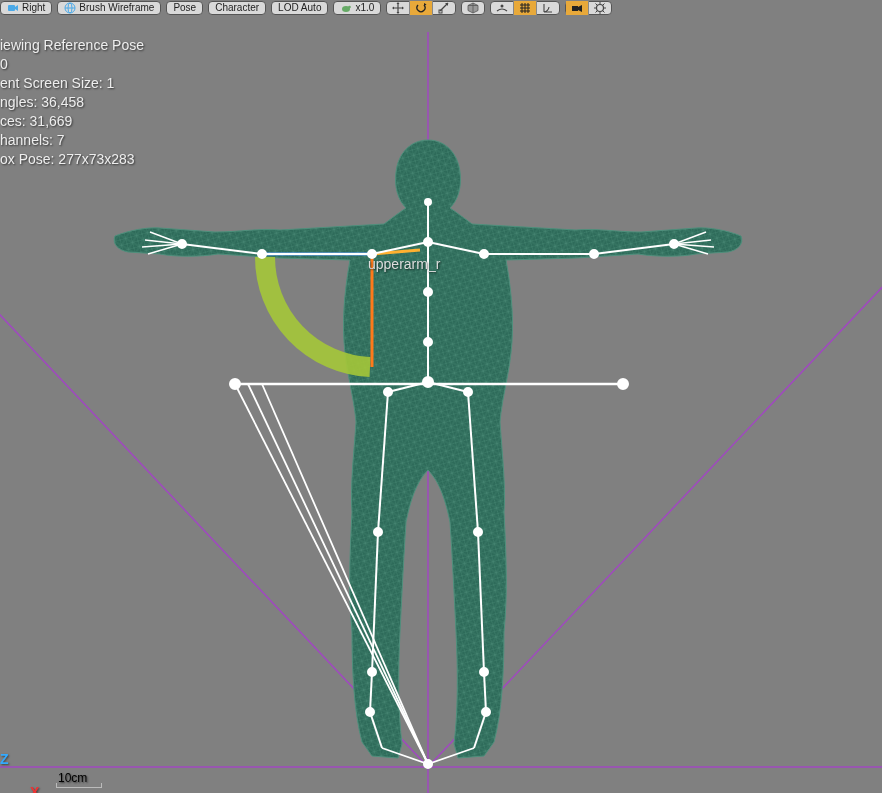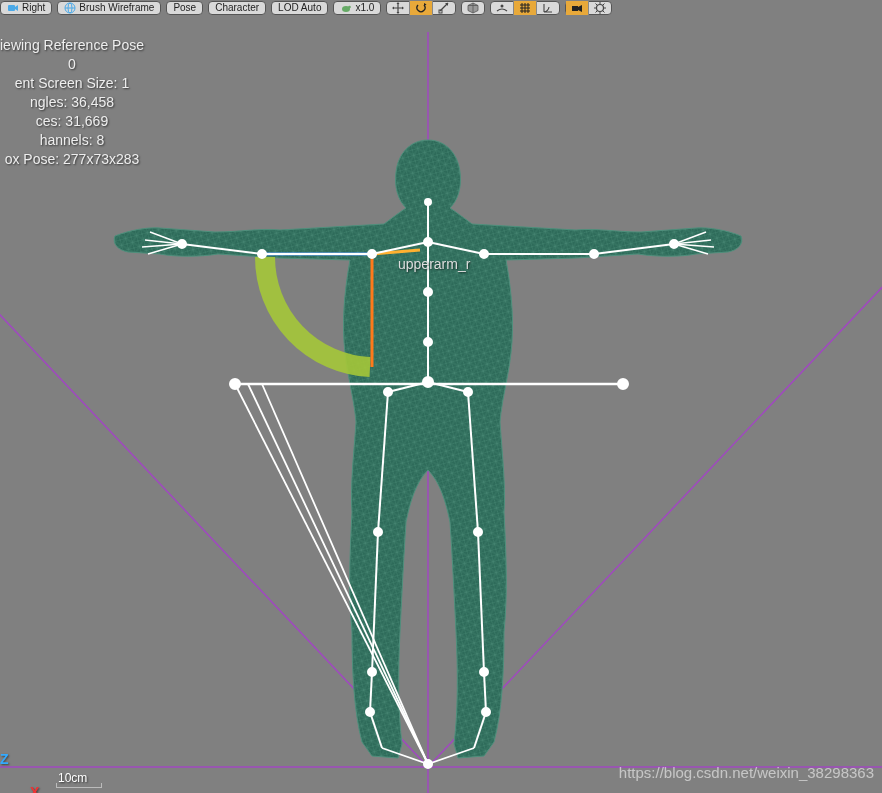--- a/index.html
+++ b/index.html
@@ -7,28 +7,28 @@
   .toolbar{position:absolute;top:0;left:0;width:100%;height:16px;display:flex;align-items:center;gap:5px;padding:0 2px;}
   .tbtn{background:#d9d9d9;border:1px solid #555;border-radius:4px;height:14px;display:flex;align-items:flex-start;justify-content:center;padding:0 6px;font-size:10px;color:#222;cursor:pointer;box-sizing:border-box;white-space:nowrap;}
   .tbtn .ic{width:12px;height:12px;margin-right:3px;display:flex;align-items:center;justify-content:center;}
   .icgroup{display:flex;align-items:center;background:#d9d9d9;border:1px solid #555;border-radius:4px;height:14px;box-sizing:border-box;}
   .icbtn{width:22px;height:14px;display:flex;align-items:center;justify-content:center;cursor:pointer;}
   .icbtn+.icbtn{border-left:1px solid #888;}
   svg{display:block;}
   
   .viewport{position:absolute;top:16px;left:0;right:0;bottom:0;background:#808080;}
   
-  .stats{position:absolute;top:20px;left:0;color:#eee;font-size:14px;line-height:19px;text-shadow:1px 1px 2px rgba(0,0,0,.6);font-weight:500;text-align:center;}
+  .stats{position:absolute;top:20px;left:0;color:#eee;font-size:14px;line-height:19px;text-shadow:1px 1px 2px rgba(0,0,0,.6);font-weight:500;}
   .stats div{white-space:nowrap;}
   
-  .bone-label{position:absolute;left:368px;top:240px;color:#ddd;font-size:14px;text-shadow:1px 1px 2px rgba(0,0,0,.6);margin-left:30px;}
+  .bone-label{position:absolute;left:368px;top:240px;color:#ddd;font-size:14px;text-shadow:1px 1px 2px rgba(0,0,0,.6);}
   
   .axisZ{position:absolute;left:0;top:735px;color:#3af;font-size:14px;font-weight:bold;text-shadow:1px 1px 2px rgba(0,0,0,.5);}
   .axisX{position:absolute;left:30px;top:768px;color:#e33;font-size:14px;font-weight:bold;text-shadow:1px 1px 2px rgba(0,0,0,.5);}
-  .scale-label{position:absolute;left:58px;top:755px;color:#ffffff;font-size:12px;text-shadow:1px 1px 2px rgba(0,0,0,.6);}
+  .scale-label{position:absolute;left:58px;top:755px;color:#000000;font-size:12px;text-shadow:1px 1px 2px rgba(0,0,0,.6);}
   .scale-line{position:absolute;left:56px;top:771px;width:46px;height:1px;background:#bbb;}
   .scale-line:before,.scale-line:after{content:"";position:absolute;width:1px;height:5px;background:#bbb;top:-4px;}
   .scale-line:before{left:0;} .scale-line:after{right:0;}
   
   .watermark{position:absolute;right:8px;bottom:12px;color:rgba(255,255,255,.55);font-size:15px;}
   
   .scene{position:absolute;top:16px;left:0;width:882px;height:777px;pointer-events:none;}
 </style>
 </head>
 <body>
@@ -250,25 +250,24 @@
       <circle cx="428" cy="732" r="4"></circle>
     </g>
   </svg>
 
   <div class="stats">
     <div>iewing Reference Pose</div>
     <div> 0</div>
     <div>ent Screen Size: 1</div>
     <div>ngles: 36,458</div>
     <div>ces: 31,669</div>
-    <div>hannels: 8</div>
+    <div>hannels: 7</div>
     <div>ox Pose: 277x73x283</div>
   </div>
 
   <div class="bone-label">upperarm_r</div>
 
   <div class="axisZ">Z</div>
   <div class="axisX">X</div>
   <div class="scale-label">10cm</div>
   <div class="scale-line"></div>
 
-  <div class="watermark">https://blog.csdn.net/weixin_38298363</div>
 </div>
 
 </body></html>

